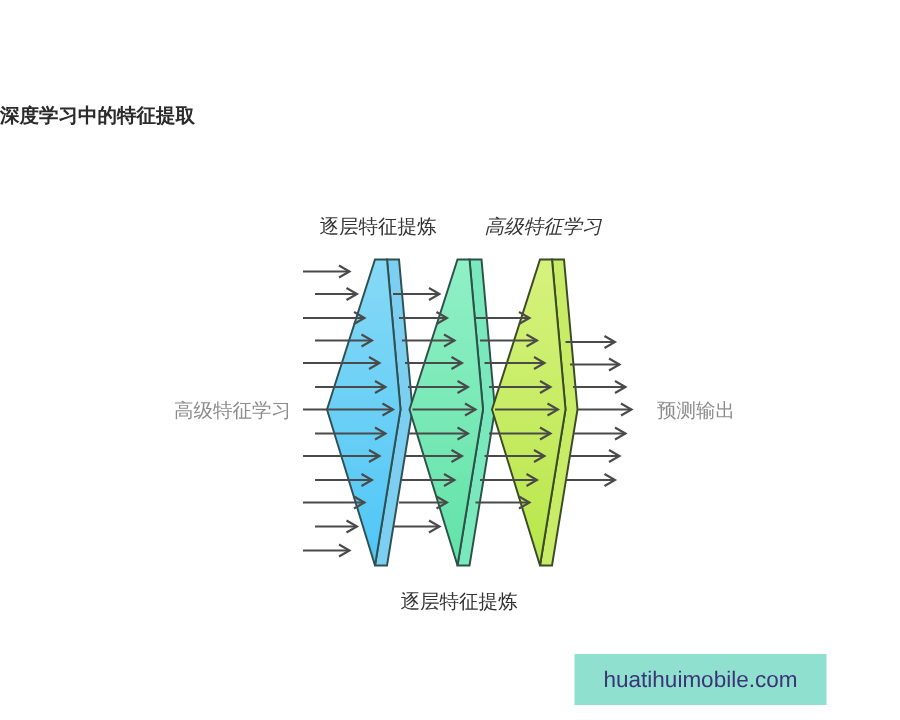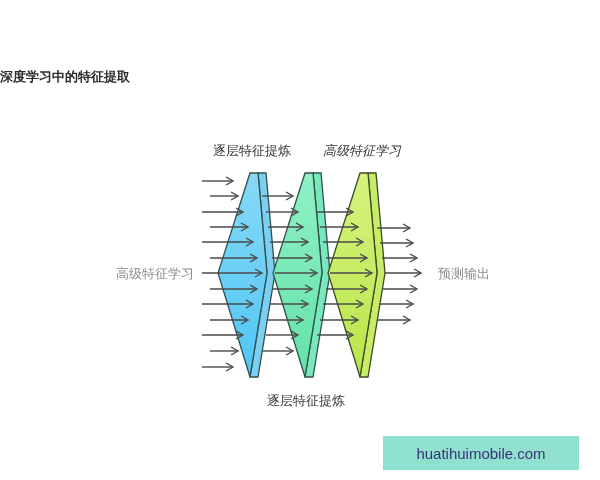--- a/index.html
+++ b/index.html
@@ -6,21 +6,21 @@
   body { width: 600px; height: 480px; background: #ffffff; position: relative; overflow: hidden;
          font-family: "DejaVu Sans", "Liberation Sans", sans-serif; }
   .label { position: absolute; white-space: nowrap; font-size: 13px; color: #333333; }
   .title { left: 0; width: 512px; top: 68px; font-size: 13px; font-weight: bold; color: #2b2b2b; }
   .lbl-init { left: 213px; top: 142px; }
   .lbl-adv { left: 323px; top: 142px; font-style: italic; }
   .lbl-input { left: 116px; top: 265px; color: #8c8c8c; }
   .lbl-output { left: 438px; top: 265px; color: #8c8c8c; font-family: Liberation Mono, monospace; }
   .lbl-refine { left: 0; width: 612px; text-align: center; top: 392px; }
   svg.diagram { position: absolute; left: 0; top: 0; }
-  .watermark { position: absolute; left: 383px; top: 436px; width: 196px; height: 34px; background: #8fe0cf;
+  .watermark { position: absolute; left: 383px; top: 436px; width: 168px; height: 34px; background: #8fe0cf;
                display: flex; align-items: center; justify-content: center; font-size: 15px; color: #3a3576;
                font-family: "Liberation Sans", sans-serif; }
 </style>
 </head>
 <body>
 
 <div class="label title">深度学习中的特征提取</div>
 <div class="label lbl-init">逐层特征提炼</div>
 <div class="label lbl-adv">高级特征学习</div>
 <div class="label lbl-input">高级特征学习</div>

